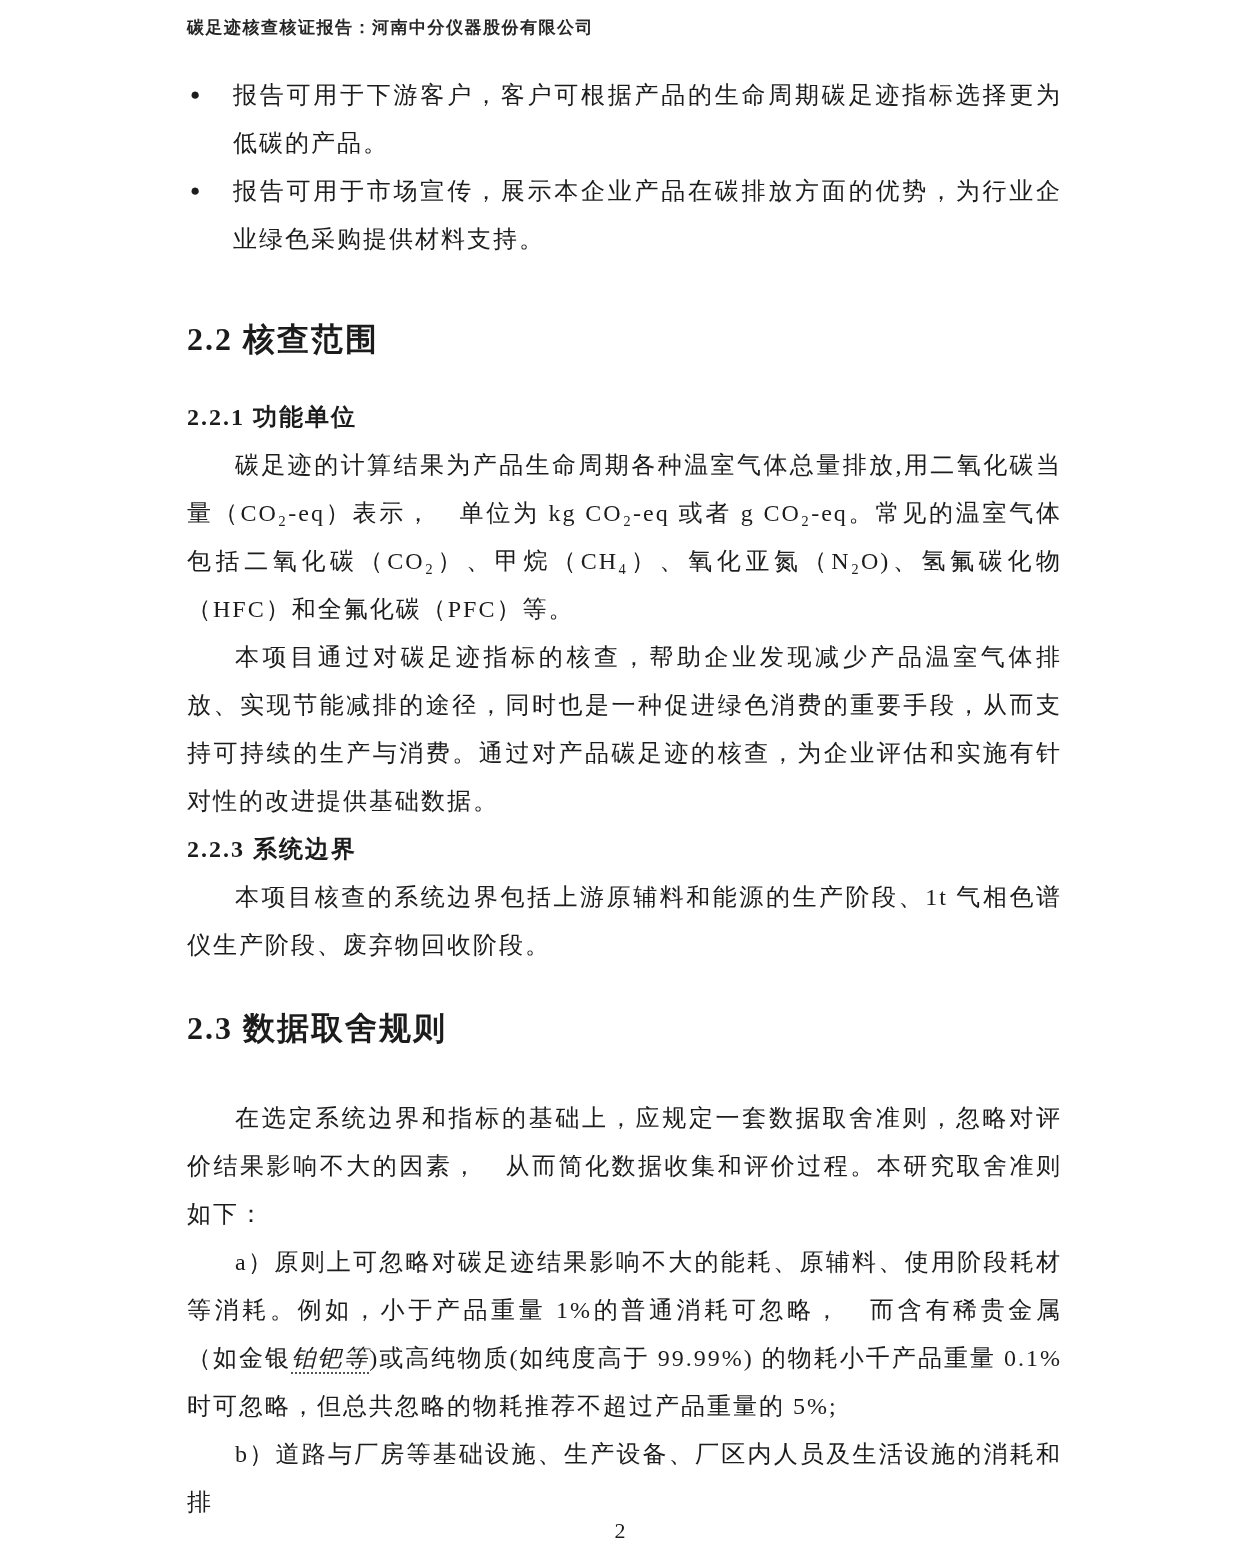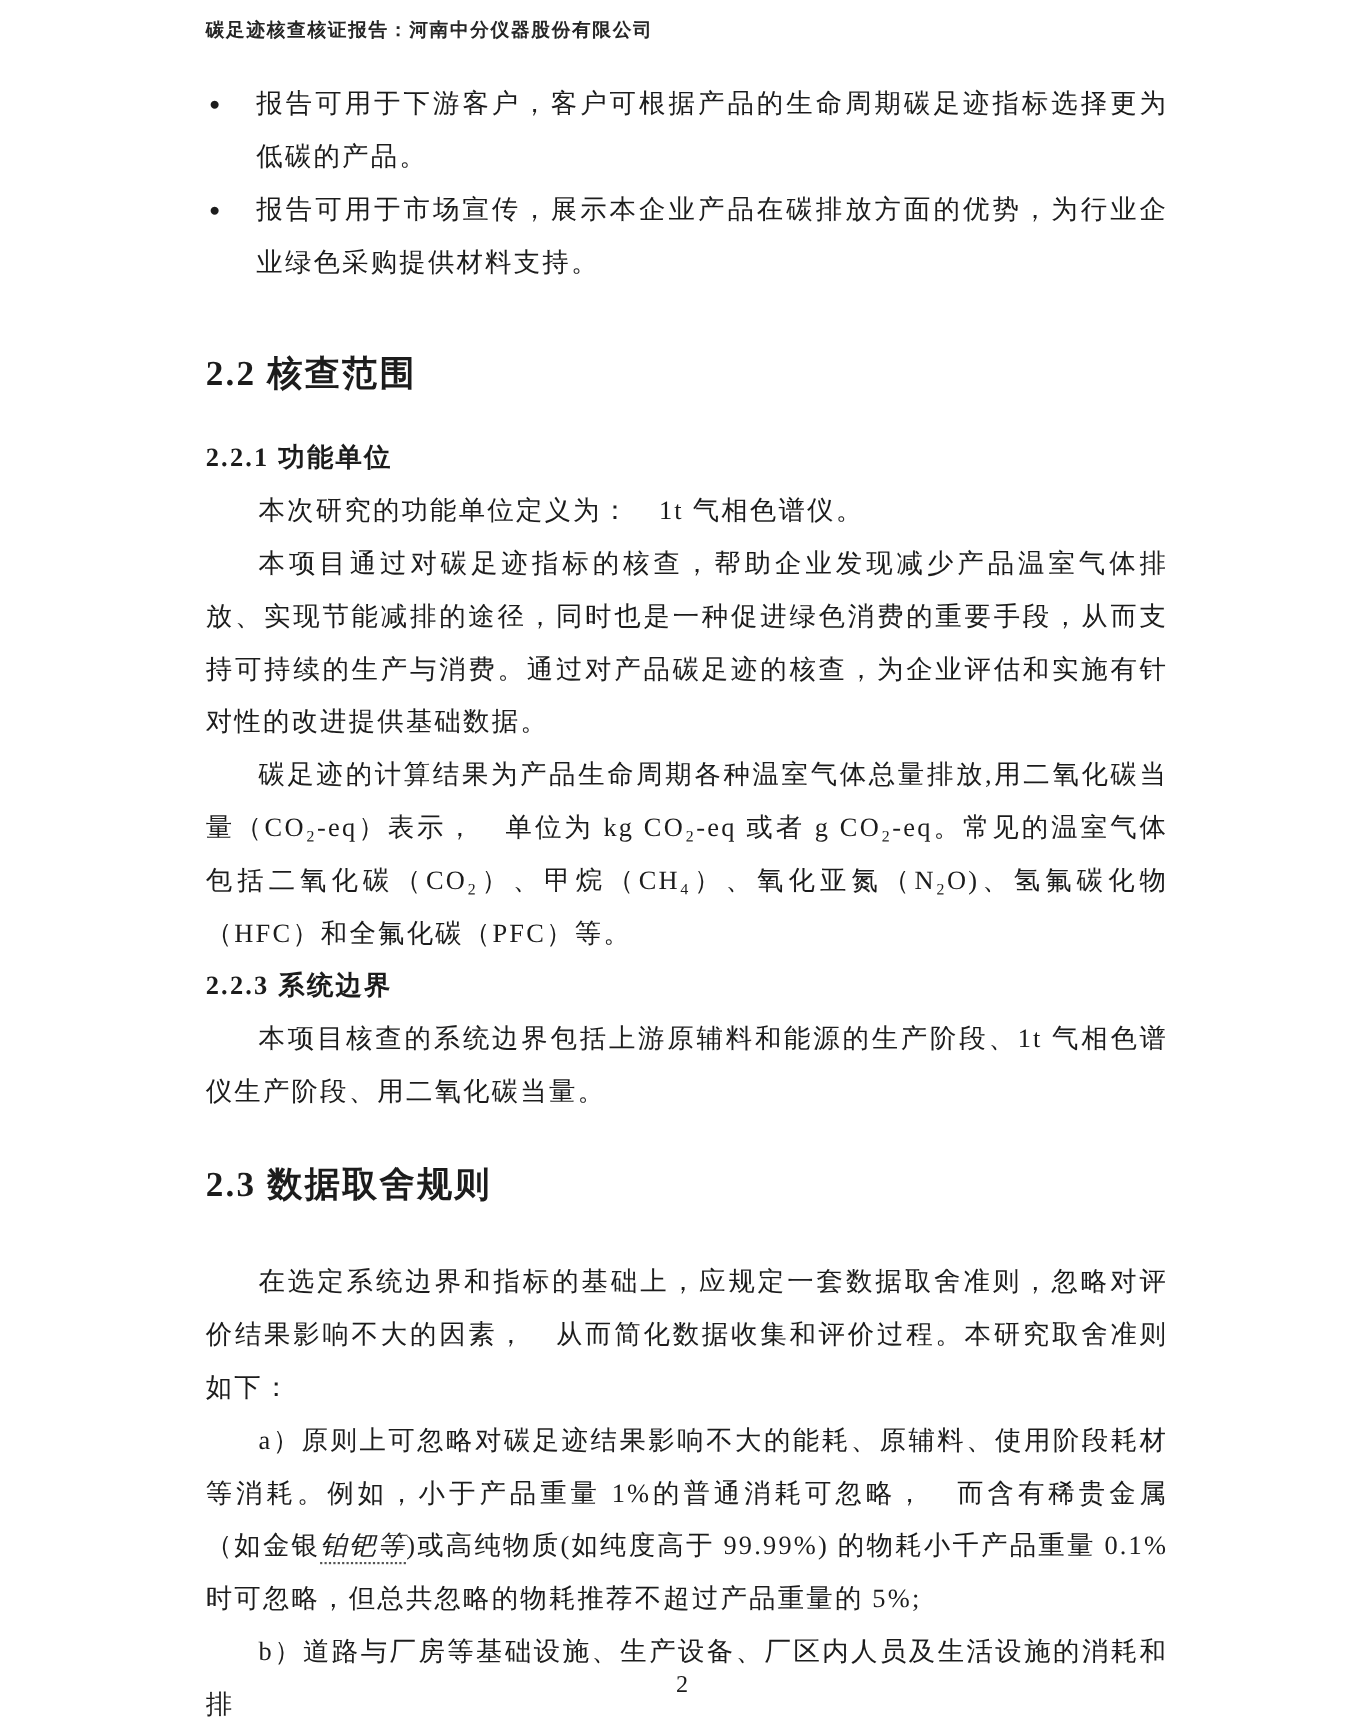--- a/index.html
+++ b/index.html
@@ -88,27 +88,26 @@
       <li>
         <span class="bullet-marker">●</span>
         <span>报告可用于市场宣传，展示本企业产品在碳排放方面的优势，为行业企业绿色采购提供材料支持。</span>
       </li>
     </ul>
 
     <div class="sec-heading s22">2.2 核查范围</div>
 
     <div class="body-text block-a">
       <div class="sub-heading">2.2.1 功能单位</div>
-      <p class="indent">本次研究的功能单位定义为：　1t 气相色谱仪。</p>
 
+      <p class="indent">碳足迹的计算结果为产品生命周期各种温室气体总量排放,用二氧化碳当量（CO₂-eq）表示，　单位为 kg CO₂-eq 或者 g CO₂-eq。常见的温室气体包括二氧化碳（CO₂）、甲烷（CH₄）、氧化亚氮（N₂O)、氢氟碳化物（HFC）和全氟化碳（PFC）等。</p>
       <p class="indent">本项目通过对碳足迹指标的核查，帮助企业发现减少产品温室气体排放、实现节能减排的途径，同时也是一种促进绿色消费的重要手段，从而支持可持续的生产与消费。通过对产品碳足迹的核查，为企业评估和实施有针对性的改进提供基础数据。</p>
-      <p class="indent">碳足迹的计算结果为产品生命周期各种温室气体总量排放,用二氧化碳当量（CO₂-eq）表示，　单位为 kg CO₂-eq 或者 g CO₂-eq。常见的温室气体包括二氧化碳（CO₂）、甲烷（CH₄）、氧化亚氮（N₂O)、氢氟碳化物（HFC）和全氟化碳（PFC）等。</p>
 
       <div class="sub-heading">2.2.3 系统边界</div>
-      <p class="indent">本项目核查的系统边界包括上游原辅料和能源的生产阶段、1t 气相色谱仪生产阶段、用二氧化碳当量。</p>
+      <p class="indent">本项目核查的系统边界包括上游原辅料和能源的生产阶段、1t 气相色谱仪生产阶段、废弃物回收阶段。</p>
     </div>
 
     <div class="sec-heading s23">2.3 数据取舍规则</div>
 
     <div class="body-text block-b">
       <p class="indent">在选定系统边界和指标的基础上，应规定一套数据取舍准则，忽略对评价结果影响不大的因素，　从而简化数据收集和评价过程。本研究取舍准则如下：</p>
       <p class="indent"><span>a）原则上可忽略对碳足迹结果影响不大的能耗、原辅料、使用阶段耗材等消耗。例如，小于产品重量 1%的普通消耗可忽略，　而含有稀贵金属（如金银</span><span class="dotted-underline">铂钯等</span><span>)或高纯物质(如纯度高于 99.99%) 的物耗小千产品重量 0.1%时可忽略，但总共忽略的物耗推荐不超过产品重量的 5%;</span></p>
       <p class="indent">b）道路与厂房等基础设施、生产设备、厂区内人员及生活设施的消耗和排</p>
     </div>
 

